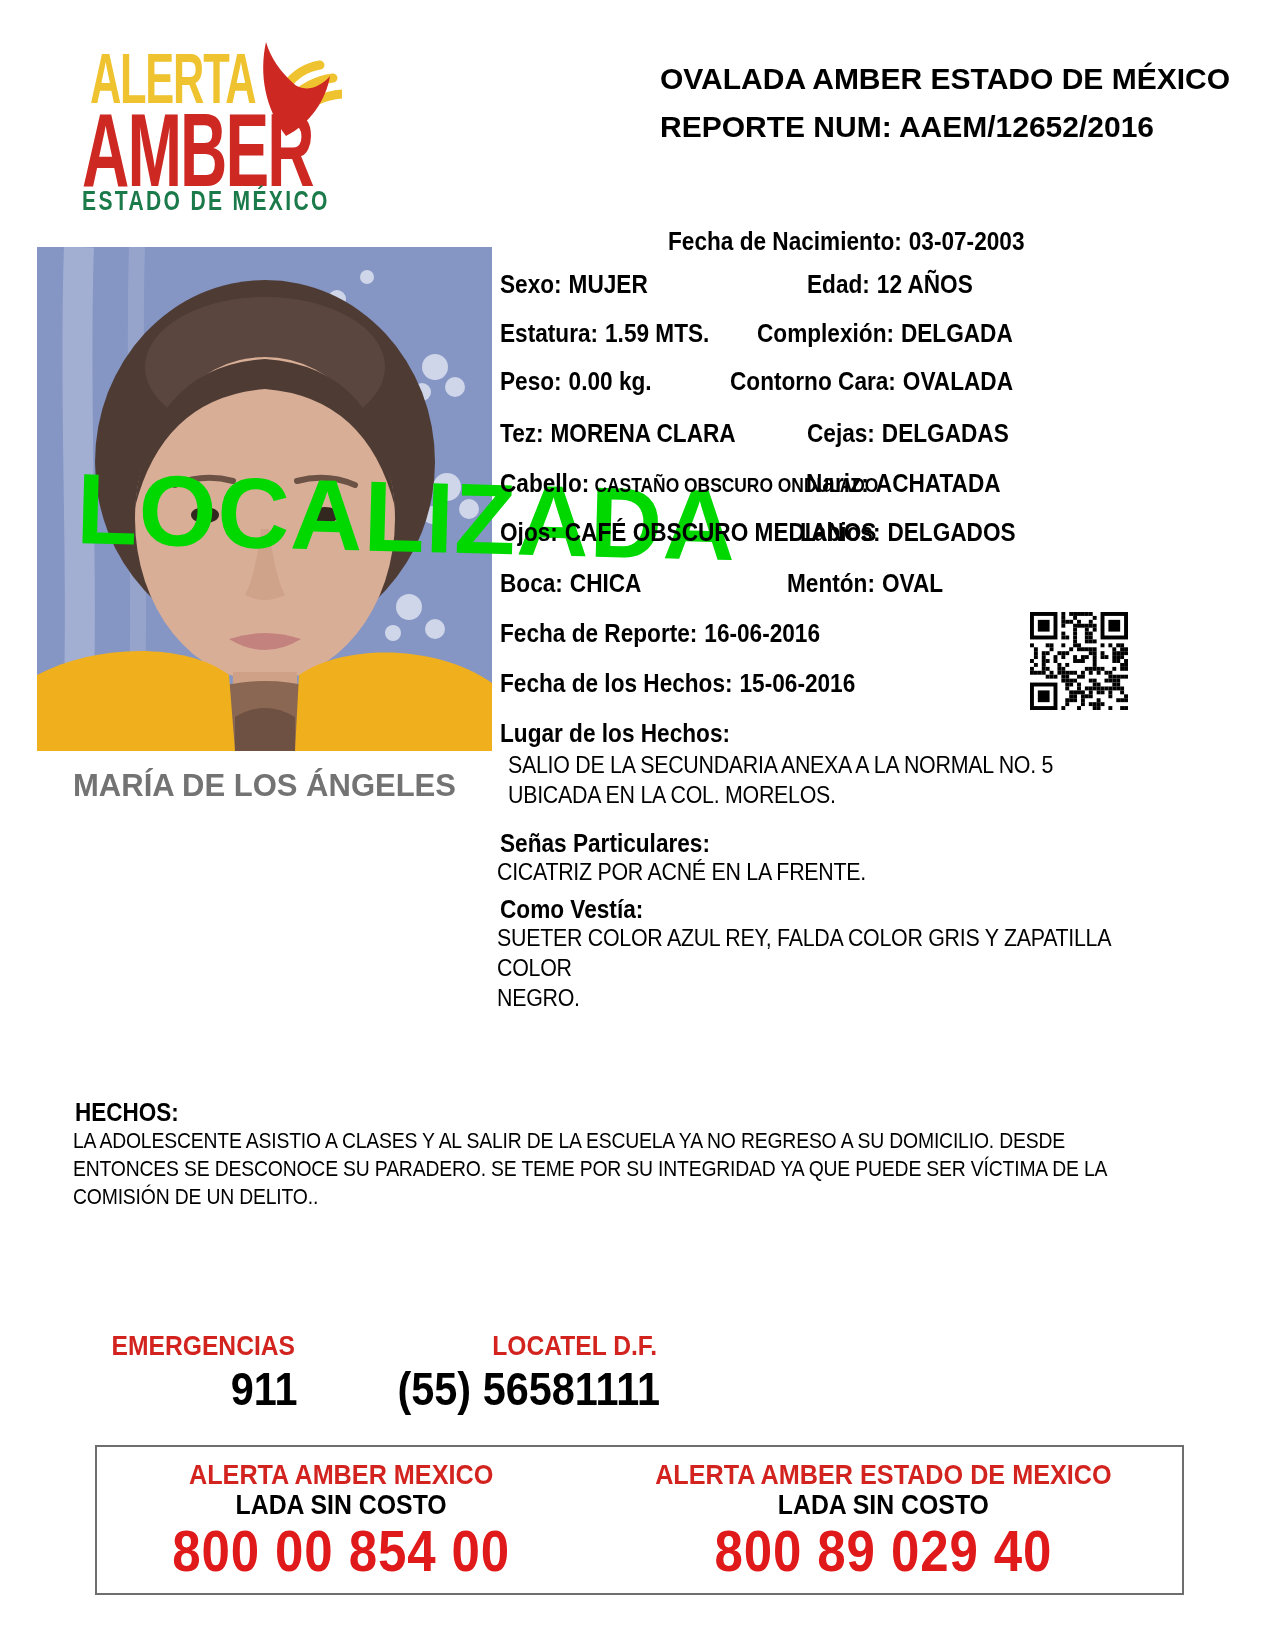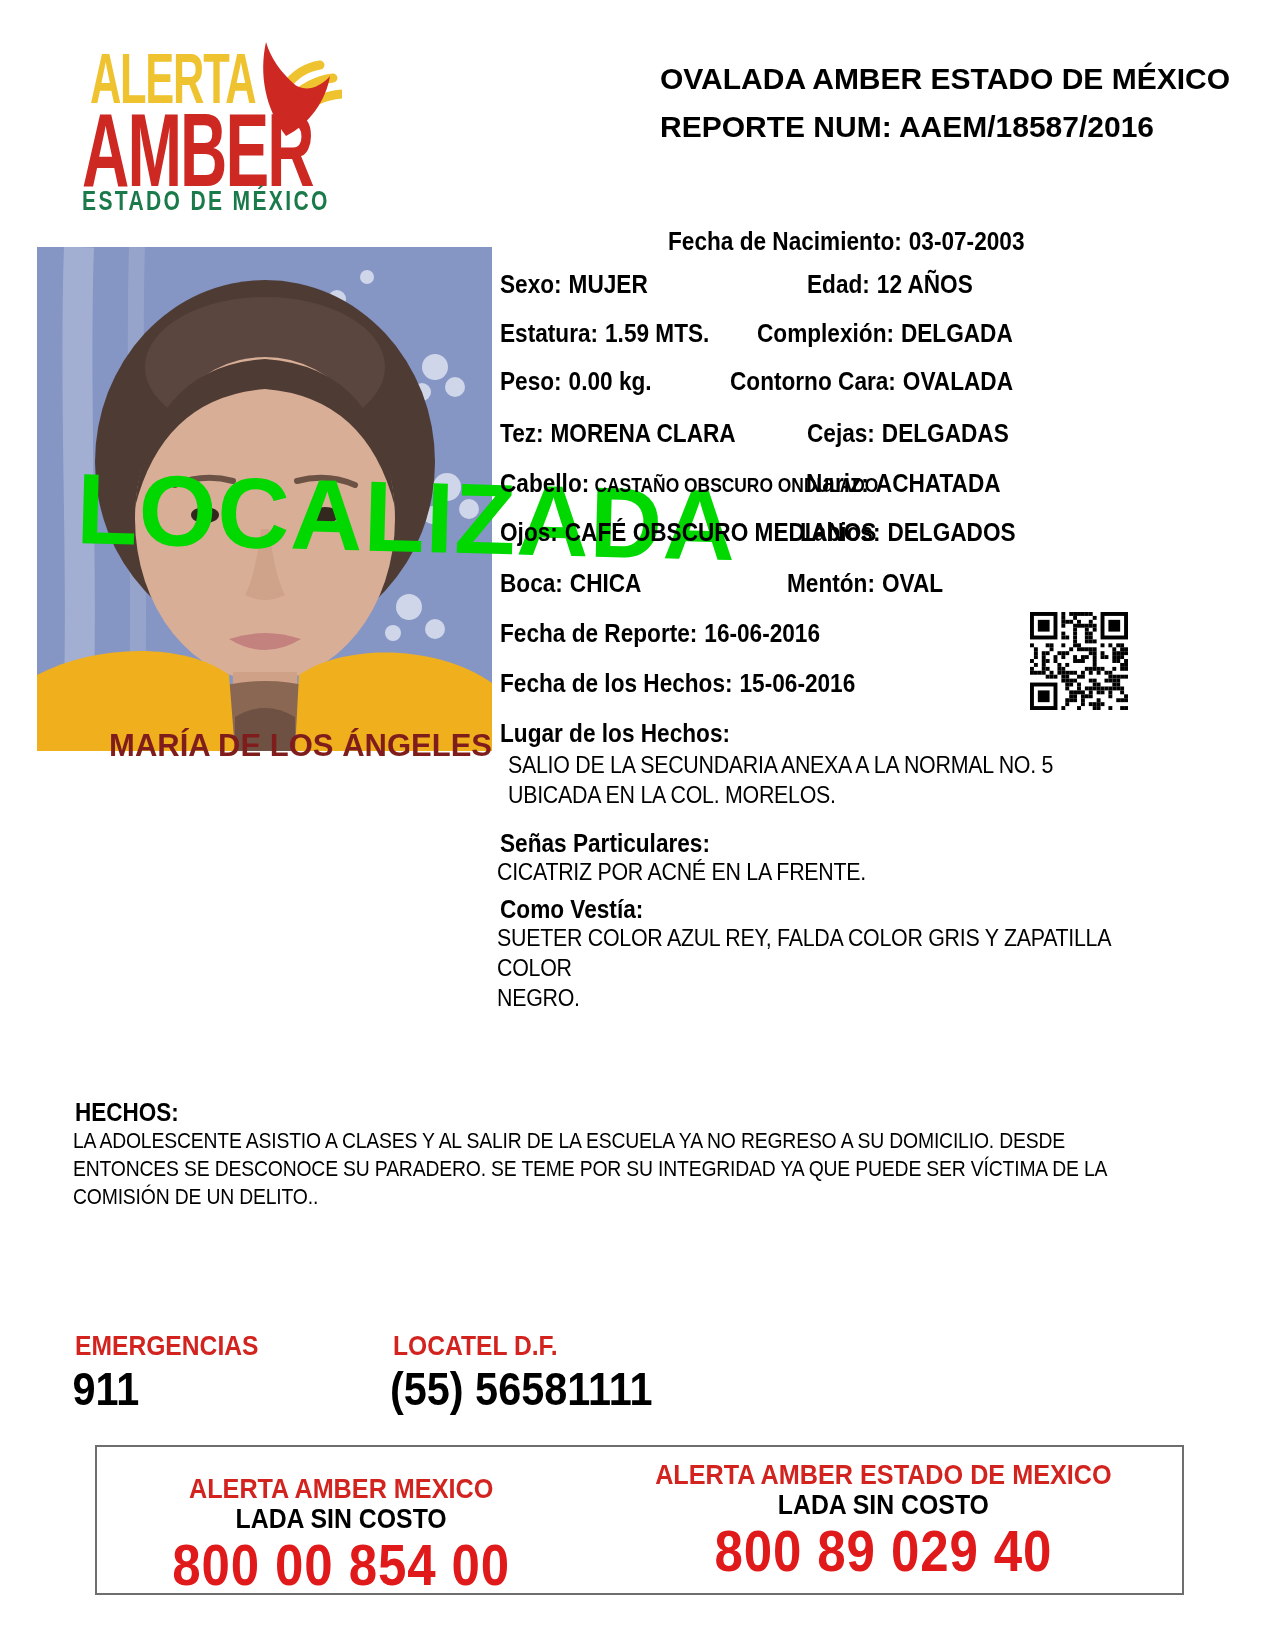--- a/index.html
+++ b/index.html
@@ -19,50 +19,50 @@
   
   .doc-title{position:absolute;left:660px;top:62px;font-size:30px;font-weight:bold;white-space:nowrap;}
   .doc-report{position:absolute;left:660px;top:110px;font-size:30px;font-weight:bold;white-space:nowrap;}
   
   .photo{position:absolute;left:37px;top:247px;width:455px;height:504px;z-index:1;}
   .photo svg{display:block;width:100%;height:100%;}
   
   .localizada{position:absolute;left:78px;top:458px;font-size:100px;font-weight:bold;color:#00D800;
     line-height:1;letter-spacing:1px;transform:rotate(1.5deg);transform-origin:left top;z-index:2;white-space:nowrap;}
   
-  .person-name{position:absolute;left:37px;top:726px;width:455px;text-align:right;z-index:3;
-    color:#7f1d1d;font-weight:bold;font-size:31px;line-height:39px;}
+  .person-name{position:absolute;left:37px;top:766px;width:455px;text-align:center;z-index:3;
+    color:#737373;font-weight:bold;font-size:31px;line-height:39px;}
   
   .fld{position:absolute;white-space:nowrap;font-weight:bold;font-size:26px;color:#000;
     transform:scaleX(0.87);transform-origin:left top;z-index:3;line-height:1;}
   .fval{margin-left:8px;}
   .fval-small{margin-left:6px;font-size:20px;}
   .sec-label{position:absolute;white-space:nowrap;font-weight:bold;font-size:26px;color:#000;
     transform:scaleX(0.87);transform-origin:left top;z-index:3;line-height:1;}
   .sec-body{position:absolute;font-size:23px;color:#000;line-height:30px;white-space:pre-line;
     transform:scaleX(0.93);transform-origin:left top;z-index:3;letter-spacing:-0.3px;}
   
   .qr{position:absolute;left:1030px;top:612px;width:98px;height:98px;z-index:3;}
   .qr svg{display:block;width:100%;height:100%;}
   
   .hechos-label{position:absolute;left:75px;top:1100px;font-size:25px;font-weight:bold;
     transform:scaleX(0.9);transform-origin:left top;white-space:nowrap;line-height:1;}
   .hechos-body{position:absolute;left:73px;top:1127px;font-size:22px;line-height:28px;
     white-space:pre-line;transform:scaleX(0.88);transform-origin:left top;letter-spacing:-0.2px;}
   
-  .contact{position:absolute;top:1332px;text-align:left;}
+  .contact{position:absolute;top:1332px;text-align:right;}
   .clabel{color:#D2231F;font-weight:bold;font-size:28px;line-height:1;
     transform:scaleX(0.88);transform-origin:center top;white-space:nowrap;}
   .cnum{color:#000;font-weight:bold;font-size:46px;line-height:1;margin-top:6px;
     transform:scaleX(0.9);transform-origin:center top;white-space:nowrap;}
   
   .hotline-box{position:absolute;left:95px;top:1445px;width:1085px;height:146px;
     border:2px solid #6E6E6E;display:flex;z-index:3;background:#fff;}
   .hotline{text-align:center;padding-top:13px;}
-  .hotline-1{flex:0 0 45%;margin-top:14px;}
+  .hotline-1{flex:0 0 45%;}
   .hotline-2{flex:0 0 55%;}
   .hl-title{color:#D2231F;font-weight:bold;font-size:28px;line-height:30px;
     transform:scaleX(0.9);transform-origin:center top;white-space:nowrap;}
   .hl-sub{color:#000;font-weight:bold;font-size:27px;line-height:30px;
     transform:scaleX(0.92);transform-origin:center top;white-space:nowrap;}
   .hl-num{color:#E01A1A;font-weight:bold;font-size:58px;line-height:58px;margin-top:2px;
     letter-spacing:1px;transform:scaleX(0.88);transform-origin:center top;white-space:nowrap;}
 </style>
 </head>
 <body>
@@ -75,21 +75,21 @@
       <path d="M30,46 Q44,28 64,25" stroke="#EFC32F" stroke-width="9" fill="none" stroke-linecap="round"></path>
       <path d="M34,61 Q52,41 77,38" stroke="#EFC32F" stroke-width="9" fill="none" stroke-linecap="round"></path>
       <path d="M38,76 Q60,56 86,54" stroke="#EFC32F" stroke-width="9" fill="none" stroke-linecap="round"></path>
       <path d="M10,2 C3,34 9,68 30,96 C54,84 70,60 74,36 C62,50 46,52 37,43 C25,32 15,19 10,2 Z" fill="#CE2823"></path>
     </svg>
     <div class="logo-amber">AMBER</div>
     <div class="logo-estado">ESTADO DE MÉXICO</div>
   </div>
 
   <div class="doc-title">OVALADA AMBER ESTADO DE MÉXICO</div>
-  <div class="doc-report">REPORTE NUM: AAEM/18587/2016</div>
+  <div class="doc-report">REPORTE NUM: AAEM/12652/2016</div>
 
   <div class="photo">
     <svg viewBox="0 0 455 504" preserveAspectRatio="none">
       <rect width="455" height="504" fill="#8595C4"></rect>
       <path d="M42,0 C36,160 48,330 40,504" stroke="#AEBBDA" stroke-width="30" fill="none" opacity="0.7"></path>
       <path d="M100,0 C95,150 106,340 98,504" stroke="#9DABD0" stroke-width="16" fill="none" opacity="0.7"></path>
       <g fill="#E8ECF6" opacity="0.75">
         <circle cx="398" cy="120" r="13"></circle>
           <circle cx="418" cy="140" r="10"></circle>
           <circle cx="385" cy="145" r="9"></circle>

